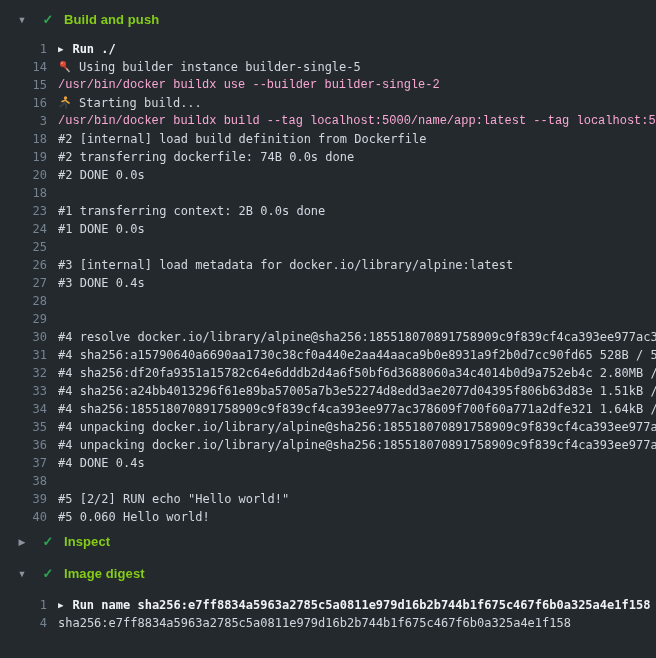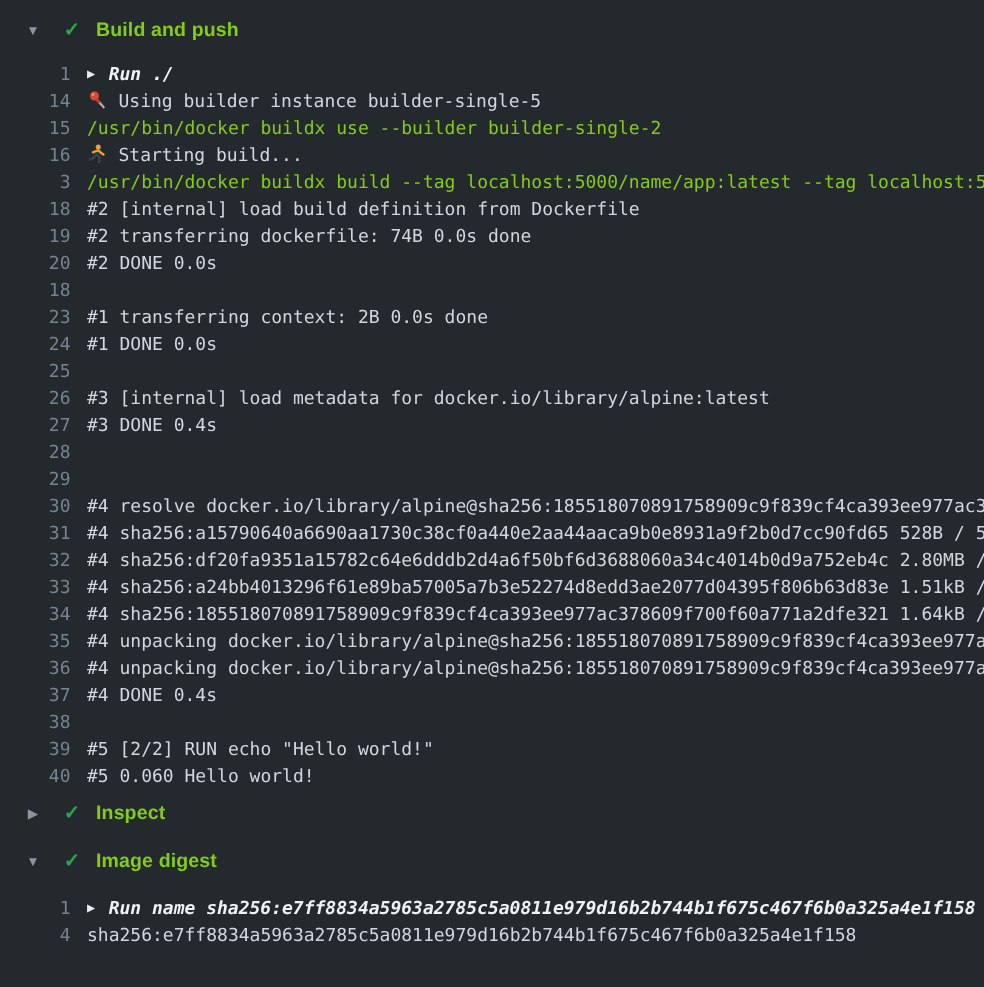--- a/index.html
+++ b/index.html
@@ -41,22 +41,22 @@
   .row {
     display: flex; height: 18px; line-height: 18px;
     font-family: "DejaVu Sans Mono", "Liberation Mono", monospace;
     font-size: 12px; white-space: pre; overflow: hidden;
   }
   .num {
     flex: none; width: 47px; text-align: right;
     color: #768390; text-decoration: none; cursor: pointer;
   }
   .txt { margin-left: 11px; color: #d0d7de; overflow: hidden; }
-  .txt.command { color: #84cc16; }
-  .txt.run { color: #f0f3f6; font-weight: bold; font-style: italic; }
+  .txt.command { color: #f9a8d4; font-family: Liberation Mono, monospace; }
+  .txt.run { color: #f0f3f6; font-weight: bold; }
   .runcaret {
     display: inline-block; color: #e6edf3; font-size: 9px;
     margin-right: 9px; transform: translateY(-1px);
   }
   .emoji { display: inline-block; width: 15px; margin-right: 6px; vertical-align: -2px; }
   .emoji svg { display: block; }
 </style>
 </head>
 <body>
 

